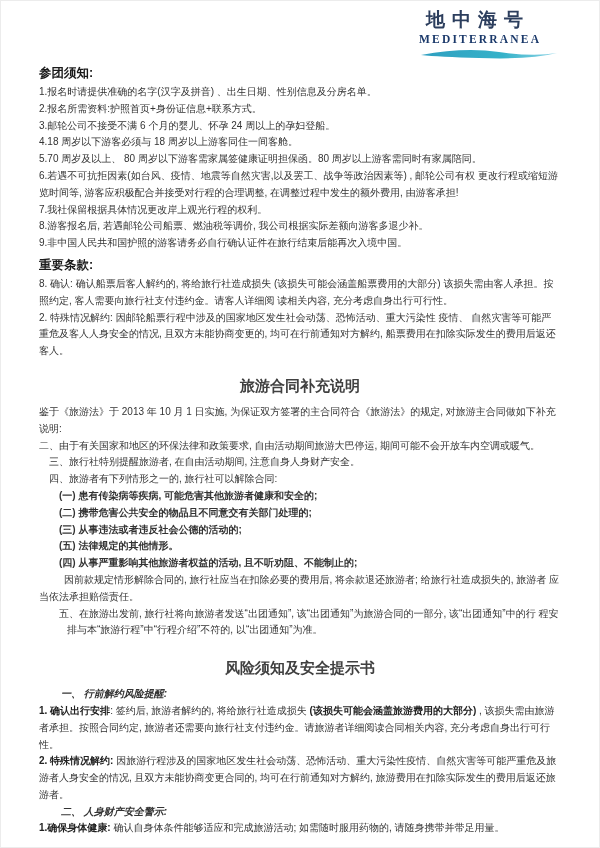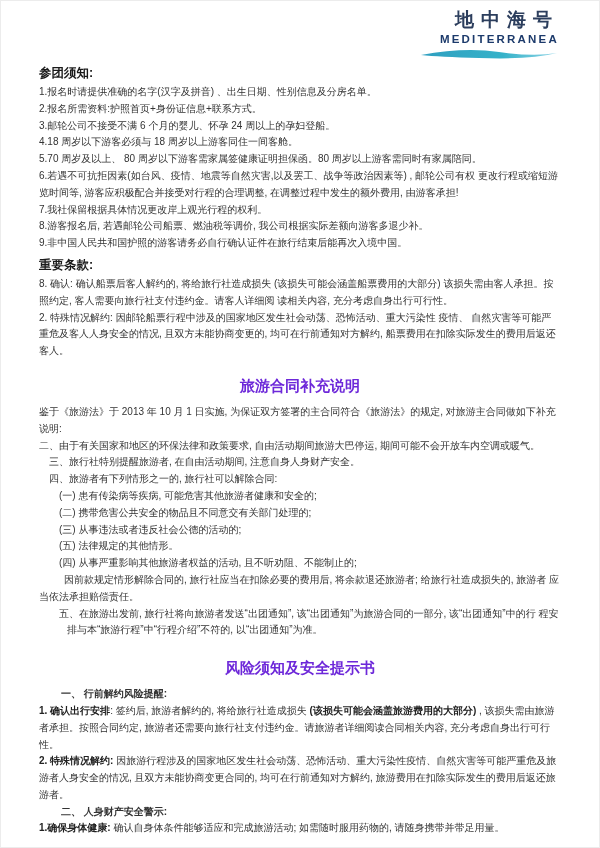--- a/index.html
+++ b/index.html
@@ -9,42 +9,42 @@
     box-sizing:border-box;
     background:#ffffff;
     border:1px solid #ececec;
     font-family:"Liberation Sans","DejaVu Sans",sans-serif;
     color:#333;
     overflow:hidden;
   }
   .inner{padding:8px 38px 0 38px;}
   
   .logo-wrap{display:flex;justify-content:flex-end;padding-right:2px;}
-  .logo{display:inline-block;text-align:right;}
+  .logo{display:inline-block;text-align:left;font-family:Liberation Serif, serif;}
   .logo-cn{
     font-size:19px;font-weight:600;color:#2c3e5d;
     letter-spacing:7px;line-height:22px;padding-left:7px;
   }
   .logo-en{
     font-size:11.5px;font-weight:600;color:#1c3a6b;
     letter-spacing:2.2px;line-height:14px;margin-top:1px;
   }
   .logo-wave{display:block;margin:2px auto 0 auto;}
   
   .sec-heading{font-size:12.5px;font-weight:bold;color:#1a1a1a;line-height:18px;margin:4px 0 2px 0;}
   p{margin:0;font-size:10px;line-height:16.8px;color:#333;}
   .doc-title{
-    text-align:center;font-size:15px;font-weight:bold;color:#6d28d9;
+    text-align:center;font-size:15px;font-weight:bold;color:#404040;
     line-height:20px;margin:16px 0 8px 0;
   }
   .ind1{padding-left:10px;}
-  .ind2{padding-left:20px;}
+  .ind2{padding-left:20px;font-weight:bold;}
   .follow{ text-indent:25px; }
   .item5{ padding-left:28px; text-indent:-8px; }
-  .risk-sub{font-weight:bold;padding-left:22px;}
+  .risk-sub{font-weight:bold;padding-left:22px;font-style:italic;}
   b{color:#222;}
 </style>
 </head>
 <body>
 
 <div class="page">
   <div class="inner">
 
     <div class="logo-wrap">
       <div class="logo">

